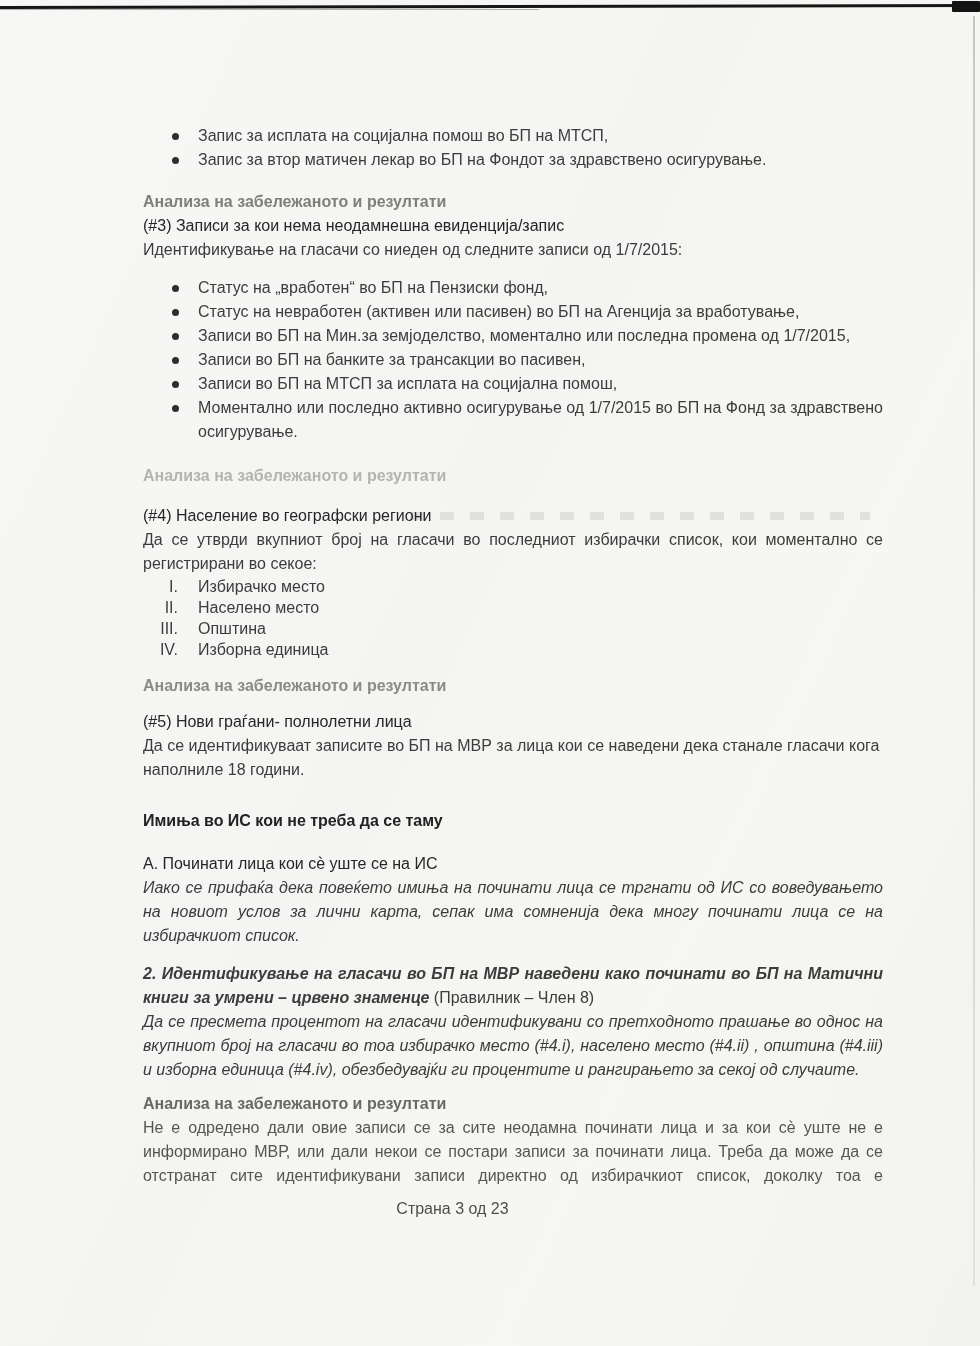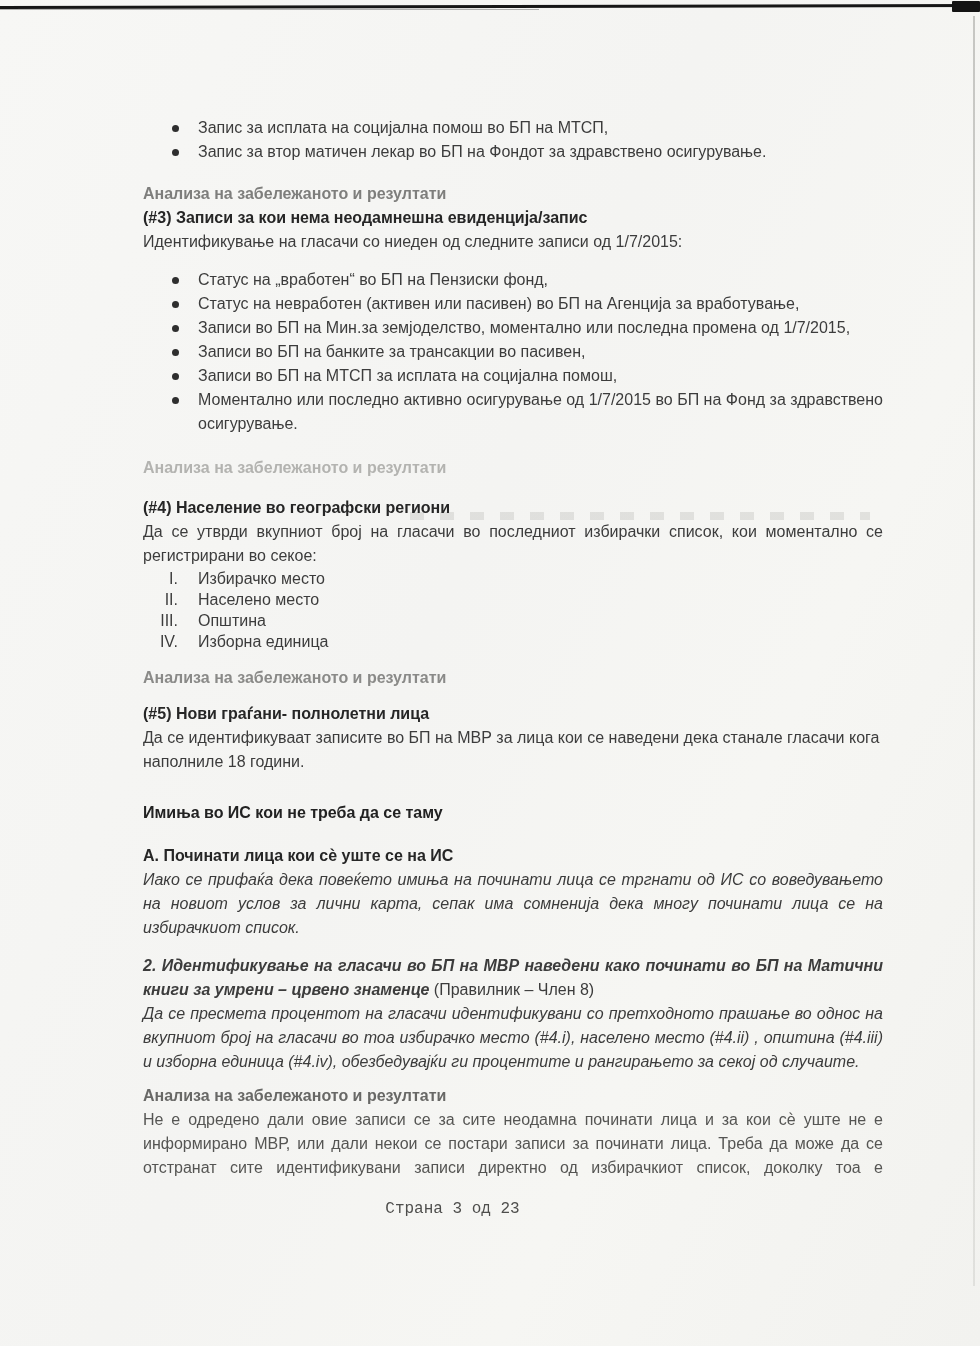--- a/index.html
+++ b/index.html
@@ -31,32 +31,32 @@
   .right-edge {
     position:absolute; top:16px; right:5px; height:1270px; width:2px;
     background:linear-gradient(180deg, rgba(140,140,135,.45), rgba(170,170,165,.25));
   }
   .bleed-artifact {
     position:absolute; left:410px; top:512px; width:460px; height:8px;
     background:repeating-linear-gradient(90deg, rgba(150,150,145,.22) 0 14px, transparent 14px 30px);
   }
 
   .content {
-    position:absolute; left:143px; top:116px; width:740px;
+    position:absolute; left:143px; top:124px; width:740px;
     font-size:16px; line-height:24px;
   }
 
   p { margin:0; }
   .justify { text-align:justify; }
   .justify-last { text-align:justify; text-align-last:justify; }
   .italic { font-style:italic; }
   .bolditalic { font-weight:bold; font-style:italic; }
   .soft { color:#555553; }
 
-  .h3 { font-weight:bold; color:#262626; }
+  .h3 { font-weight:normal; color:#262626; }
   .h1 {
     font-weight:bold; color:#222;
     font-size:16px; line-height:34px;
     margin-top:22px;
   }
 
   .analysis { color:#7e7e7c;font-weight:bold; }
   .analysis.a1 { margin-top:18px; }
   .analysis.a2 { margin-top:20px; color:#b3b3b0; }
   .analysis.a3 { margin-top:14px; color:#8a8a88; }
@@ -82,21 +82,21 @@
 
   .roman-list { }
   .roman-row { display:flex; line-height:21px; }
   .roman-row .numeral {
     width:35px; text-align:right; flex:none;
   }
   .roman-row .roman-label { padding-left:20px; }
 
   .footer {
     position:absolute; left:0; top:1200px; width:905px;
-    text-align:center; font-size:16px; color:#4e4e4c;font-family:Liberation Mono, monospace;
+    text-align:center; font-size:16px; color:#4e4e4c;
   }
 </style>
 </head>
 <body>
 
 <div class="scan-page">
 
   <div class="top-edge"></div>
   <div class="top-edge-shadow"></div>
   <div class="top-corner-blob"></div>

